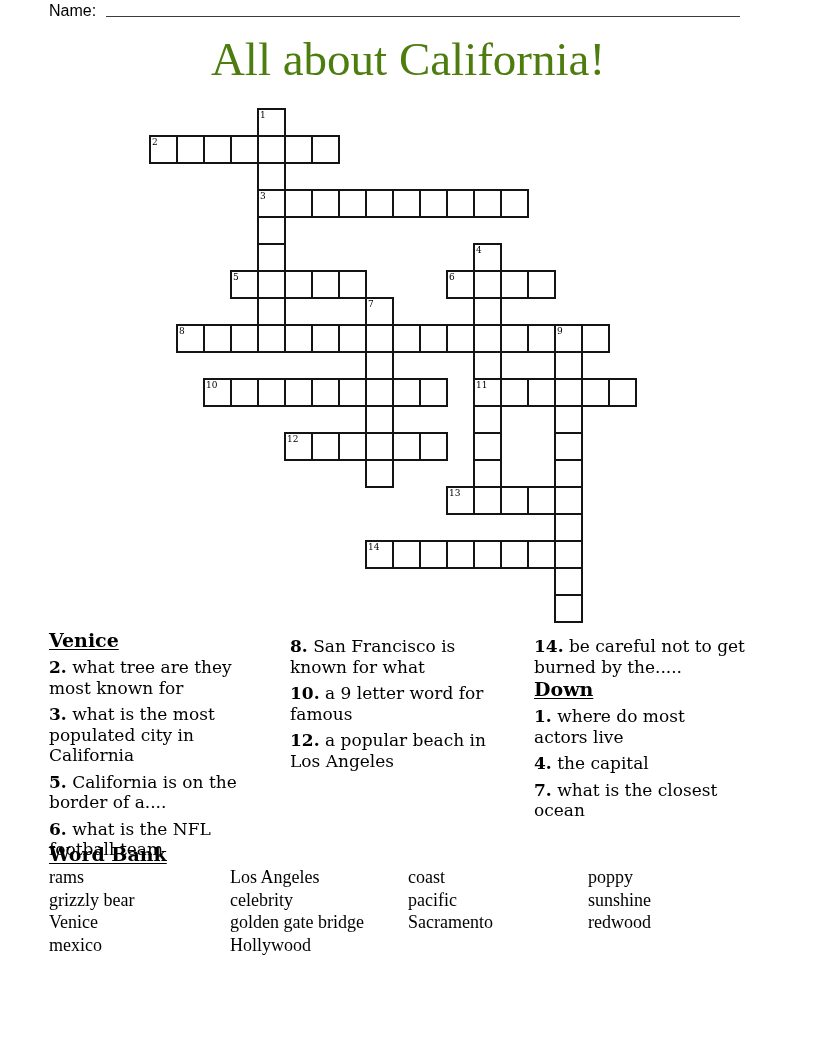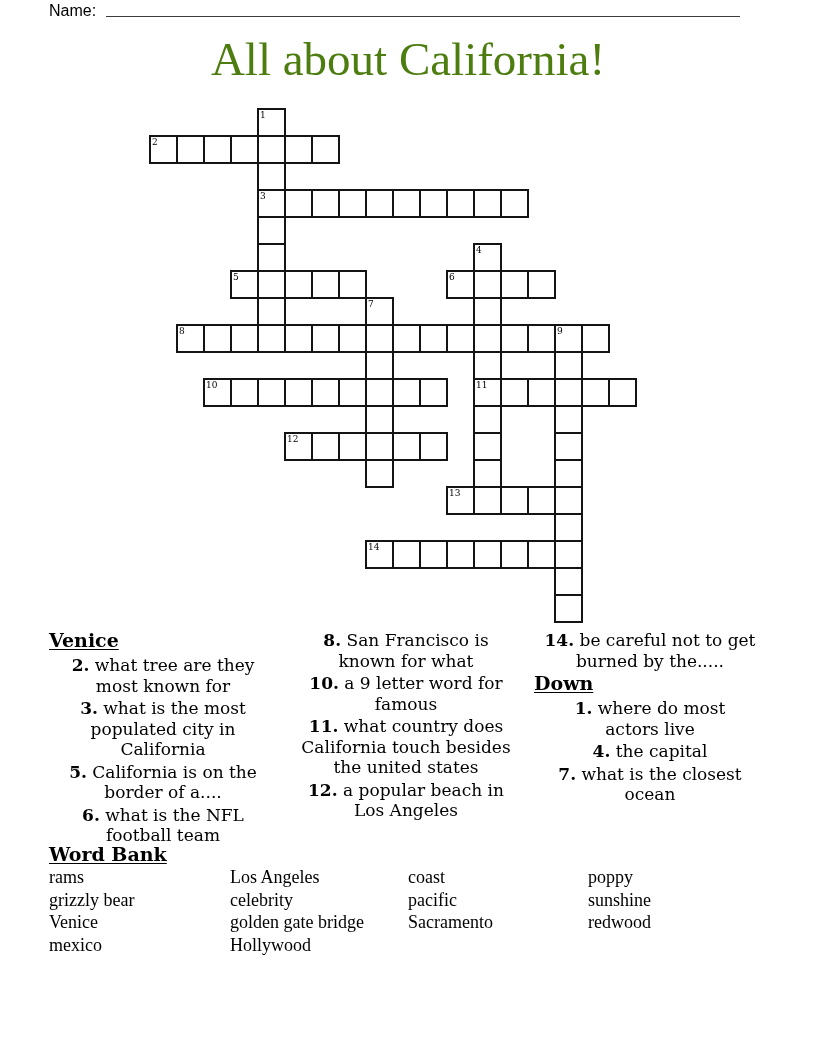--- a/index.html
+++ b/index.html
@@ -35,21 +35,21 @@
   
   #clues { position:absolute; left:49px; top:630px; width:720px; }
   .clue-col { position:absolute; top:0; }
   #clue-col-1 { left:0px;   width:228px; }
   #clue-col-2 { left:241px; width:232px; }
   #clue-col-3 { left:485px; width:232px; }
   .clue-heading {
     font-size:19px; font-weight:bold; line-height:21px; margin:0 0 4px 0;
     text-decoration:underline; text-underline-offset:2px;
   }
-  .clue { font-size:17px; line-height:20.5px; margin:0 0 2px 0;text-align:center; }
+  .clue { font-size:17px; line-height:20.5px; margin:6px 0 2px 0; }
   .clue b { font-weight:bold; }
   
   .wb-heading {
     position:absolute; left:49px; top:844px;
     font-size:19px; font-weight:bold; line-height:21px;
     text-decoration:underline; text-underline-offset:2px;
   }
   .wb-col {
     position:absolute; top:866px;
     font-family:"Liberation Serif", serif; font-size:18px; line-height:22.5px;
@@ -201,21 +201,20 @@
     <div class="clue-col" id="clue-col-1">
         <div class="clue-heading">Venice</div>
         <div class="clue"><b>2.</b> what tree are they<br>most known for</div>
         <div class="clue"><b>3.</b> what is the most<br>populated city in<br>California</div>
         <div class="clue"><b>5.</b> California is on the<br>border of a....</div>
         <div class="clue"><b>6.</b> what is the NFL<br>football team</div>
       </div>
     <div class="clue-col" id="clue-col-2">
         <div class="clue"><b>8.</b> San Francisco is<br>known for what</div>
         <div class="clue"><b>10.</b> a 9 letter word for<br>famous</div>
-        <div class="clue"><b>11.</b> what country does<br>California touch besides<br>the united states</div>
         <div class="clue"><b>12.</b> a popular beach in<br>Los Angeles</div>
       </div>
     <div class="clue-col" id="clue-col-3">
         <div class="clue"><b>14.</b> be careful not to get<br>burned by the.....</div>
         <div class="clue-heading">Down</div>
         <div class="clue"><b>1.</b> where do most<br>actors live</div>
         <div class="clue"><b>4.</b> the capital</div>
         <div class="clue"><b>7.</b> what is the closest<br>ocean</div>
       </div>
   </div>

